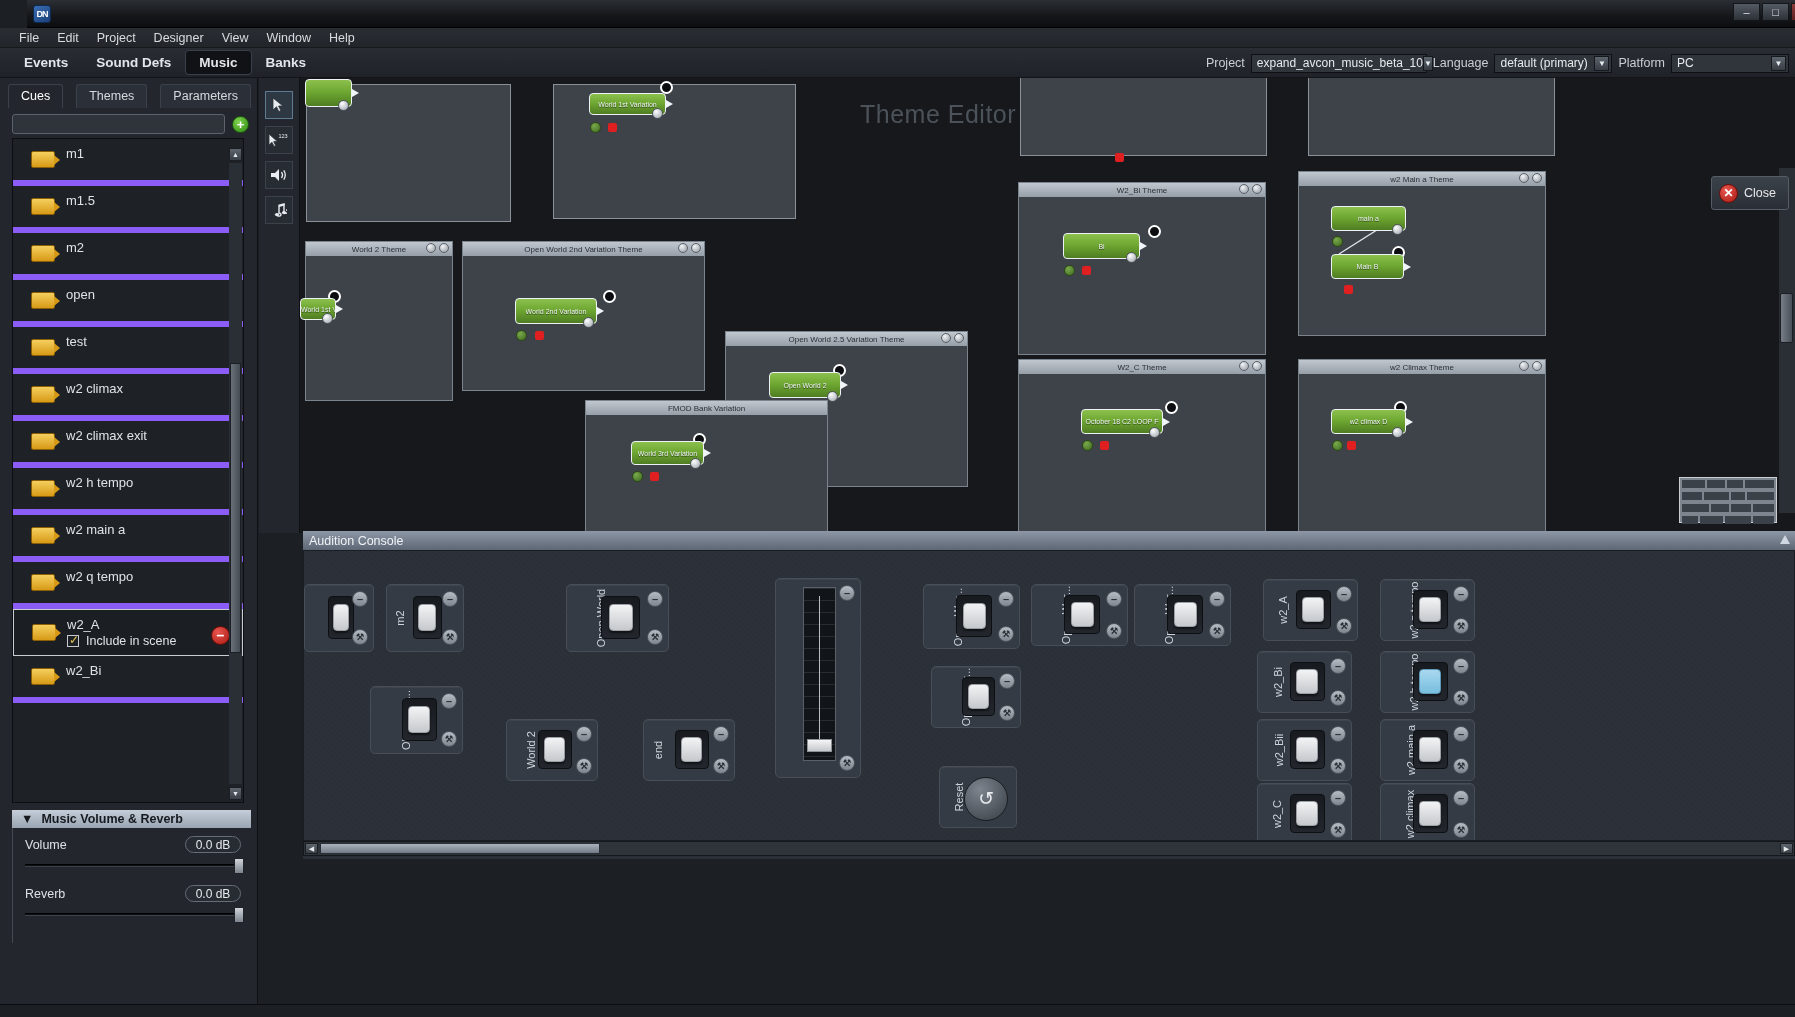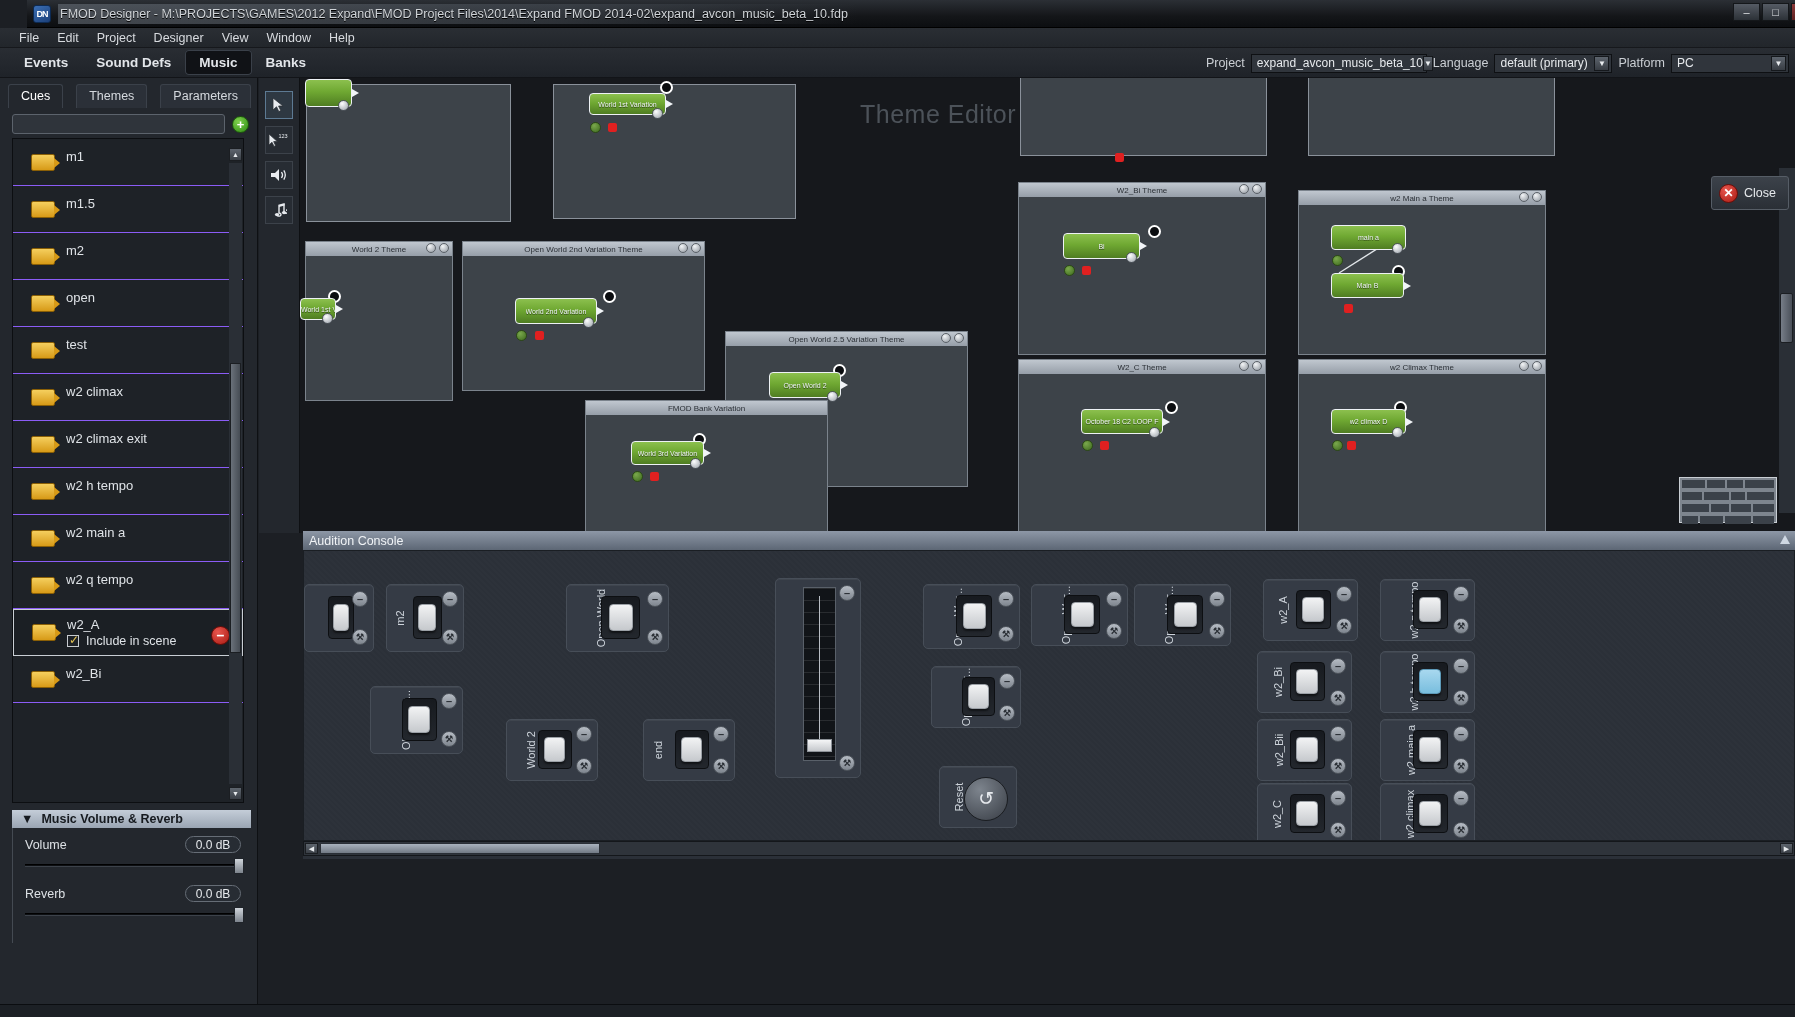--- a/index.html
+++ b/index.html
@@ -55,21 +55,21 @@
   #searchbox{ flex:1; height:20px; background:#2f343b; border:1px solid #5c636c; border-radius:3px; }
   #searchbox input{ width:100%; height:100%; background:transparent; border:none; outline:none;
     color:#e6e9ec; font-size:12px; padding:0 6px; font-family:"Liberation Sans",sans-serif;}
   #addbtn{ width:17px; height:17px; border-radius:50%;
     background:radial-gradient(circle at 35% 30%,#7fd24d,#2f8c14); border:1px solid #1d5a0c;
     color:#fff; font-size:13px; line-height:15px; text-align:center; font-weight:bold; }
 
   #cuelist{ position:absolute; left:12px; top:60px; width:232px; height:665px;
     background:#1e2227; border:1px solid #0c0e11; overflow:hidden; }
   .cue{ height:47px; display:flex; align-items:center; padding-left:18px; gap:11px;
-    border-bottom:1px solid #8b5cf6; position:relative; }
+    border-bottom:6px solid #8b5cf6; position:relative; }
   .cue .folder{ width:24px; height:17px; flex:none; position:relative;
     background:linear-gradient(180deg,#f5cf5e,#d79a17); border:1px solid #8a5f06; border-radius:2px; }
   .cue .folder:after{ content:""; position:absolute; right:-6px; top:3px; width:0; height:0;
     border-top:5px solid transparent; border-bottom:5px solid transparent; border-left:6px solid #d79a17; }
   .cue .lbl{ font-size:13px; color:#dfe3e7; margin-top:-12px; }
   .cue.selected{ border:1px solid #c9ced4; background:#1b1f24; }
   .cue.selected .inner{ display:flex; flex-direction:column; gap:2px; margin-top:0; }
   .cue.selected .lbl{ margin-top:0; }
   .chk-row{ display:flex; align-items:center; gap:7px; font-size:12.5px; color:#dfe3e7; }
   .chk{ width:12px; height:12px; border:1px solid #c7cbd0; background:#1e2227; position:relative; }
@@ -194,21 +194,20 @@
     background:radial-gradient(circle at 35% 30%,#e8564e,#a81a12); border:1px solid #6d0d08;
     color:#fff; font-size:12px; font-weight:bold; display:flex;align-items:center;justify-content:center; }
   #close-btn span{ font-size:12.5px; color:#e6e9ec; }
   #statusbar{ position:absolute; left:0; bottom:0; width:1795px; height:13px; background:#1c2025; border-top:1px solid #0b0d10;}
 </style>
 </head>
 <body>
 
 <div id="titlebar">
   <div class="tb-icon">DN</div>
-  <div class="tb-text">FMOD Designer - M:\PROJECTS\GAMES\2012 Expand\FMOD Project Files\2014\Expand FMOD 2014-02\expand_avcon_music_beta_10.fdp</div>
   <div id="win-buttons">
     <div>–</div>
     <div>□</div>
     <div class="close">✕</div>
   </div>
 </div>
 
 <div id="menubar">
   <div class="mi">File</div>
   <div class="mi">Edit</div>
@@ -511,21 +510,21 @@
       <div class="node" style="left:44px; top:36px; width:77px; height:26px;">
         <span>Bi</span>
         <i class="pin"></i>
         <i class="badge"></i>
       </div>
       <div class="loopdot" style="left:45px; top:68px;"></div>
       <div class="reddot" style="left:63px; top:69px;"></div>
     </div>
   </div>
 
-  <div class="theme-win" style="left:998px; top:112px; width:248px; height:165px;">
+  <div class="theme-win" style="left:998px; top:93px; width:248px; height:165px;">
     <div class="tw-title">
       <span>w2 Main a Theme</span>
       <div class="tw-btns">
           <i></i>
           <i></i>
         </div>
     </div>
     <div class="tw-body">
       <svg style="position:absolute; left:0; top:0;" width="248" height="150">
         <line x1="40" y1="68" x2="100" y2="30" stroke="#e2e6ea" stroke-width="1.4"></line>

